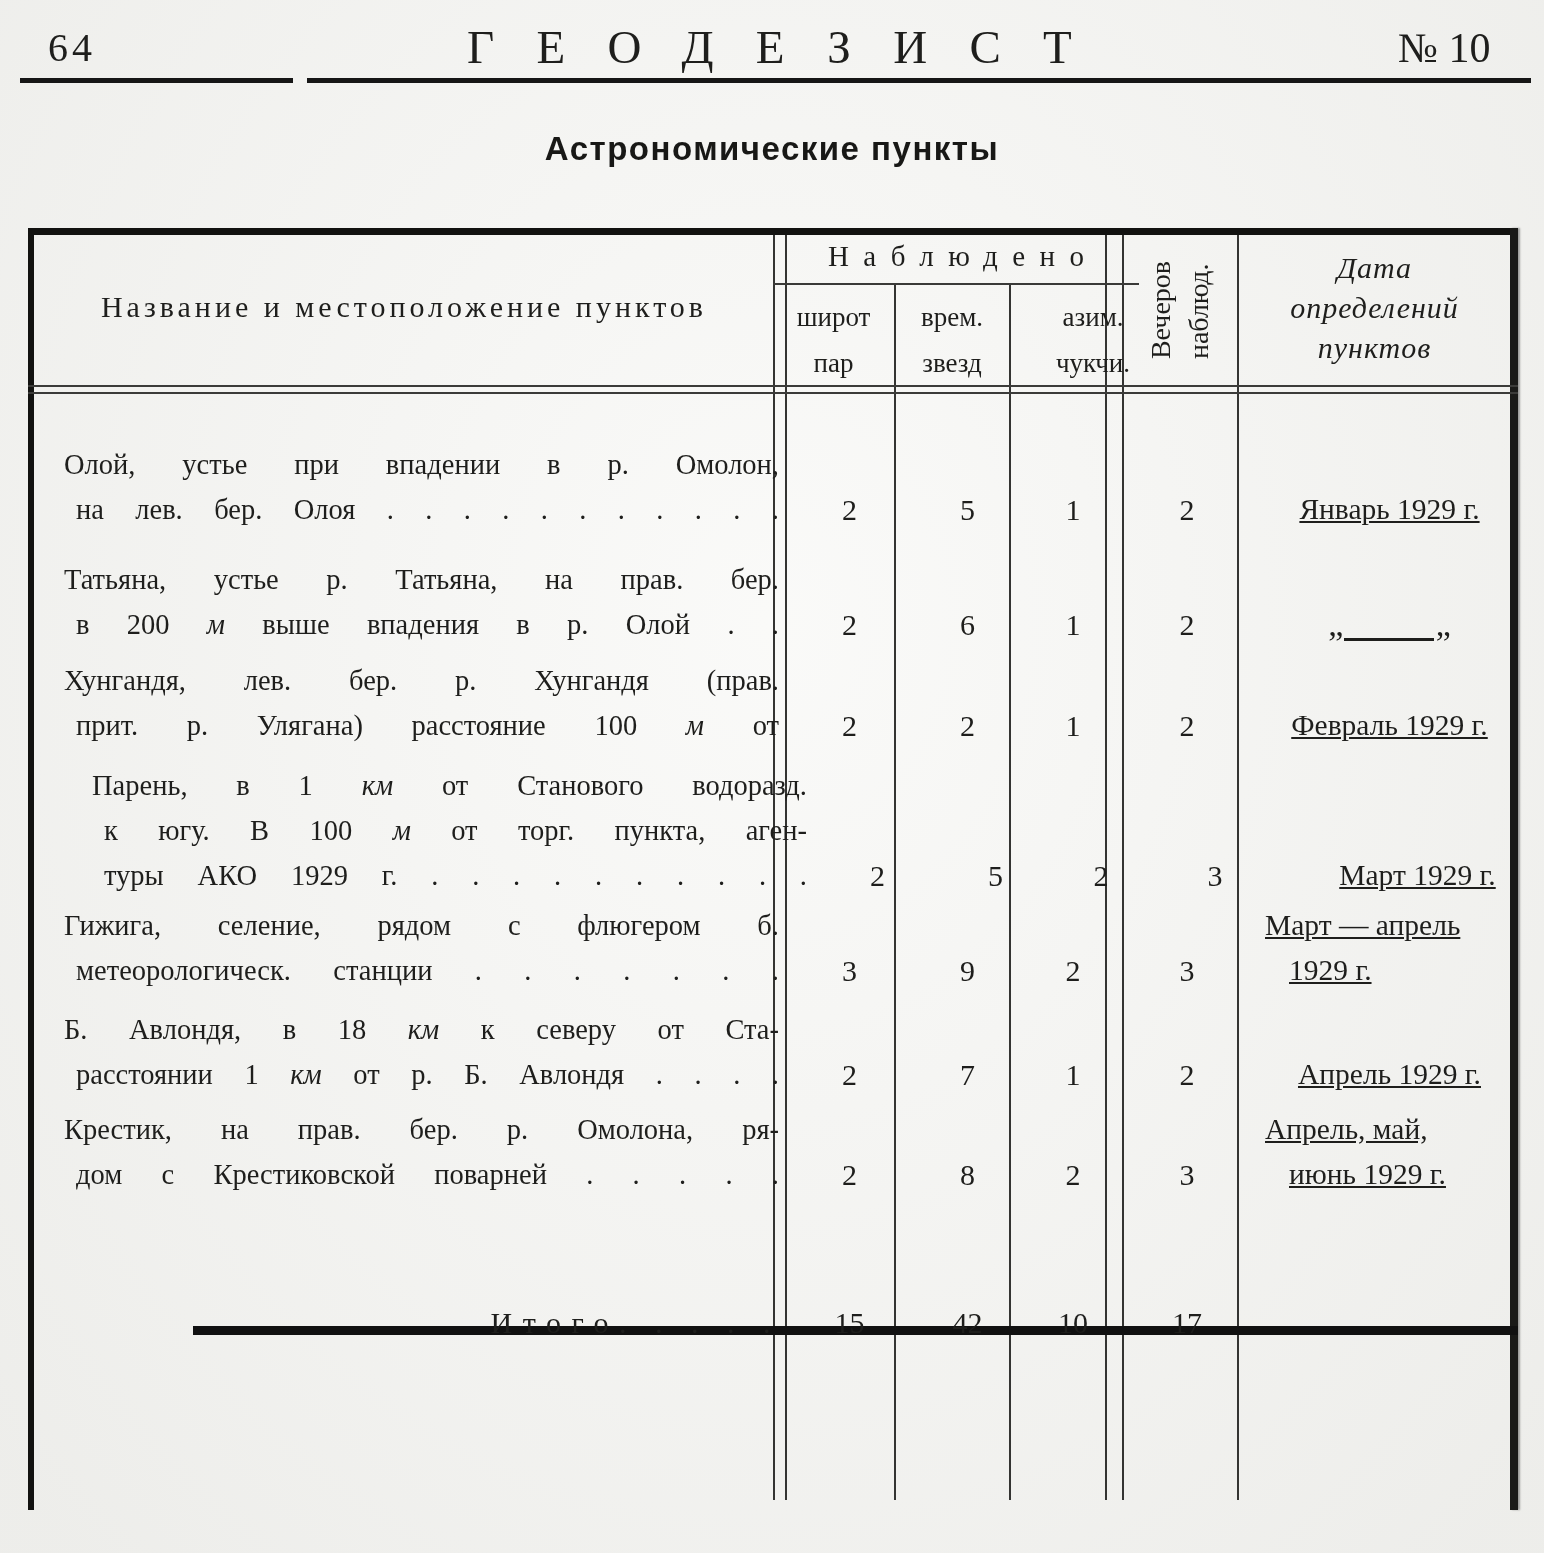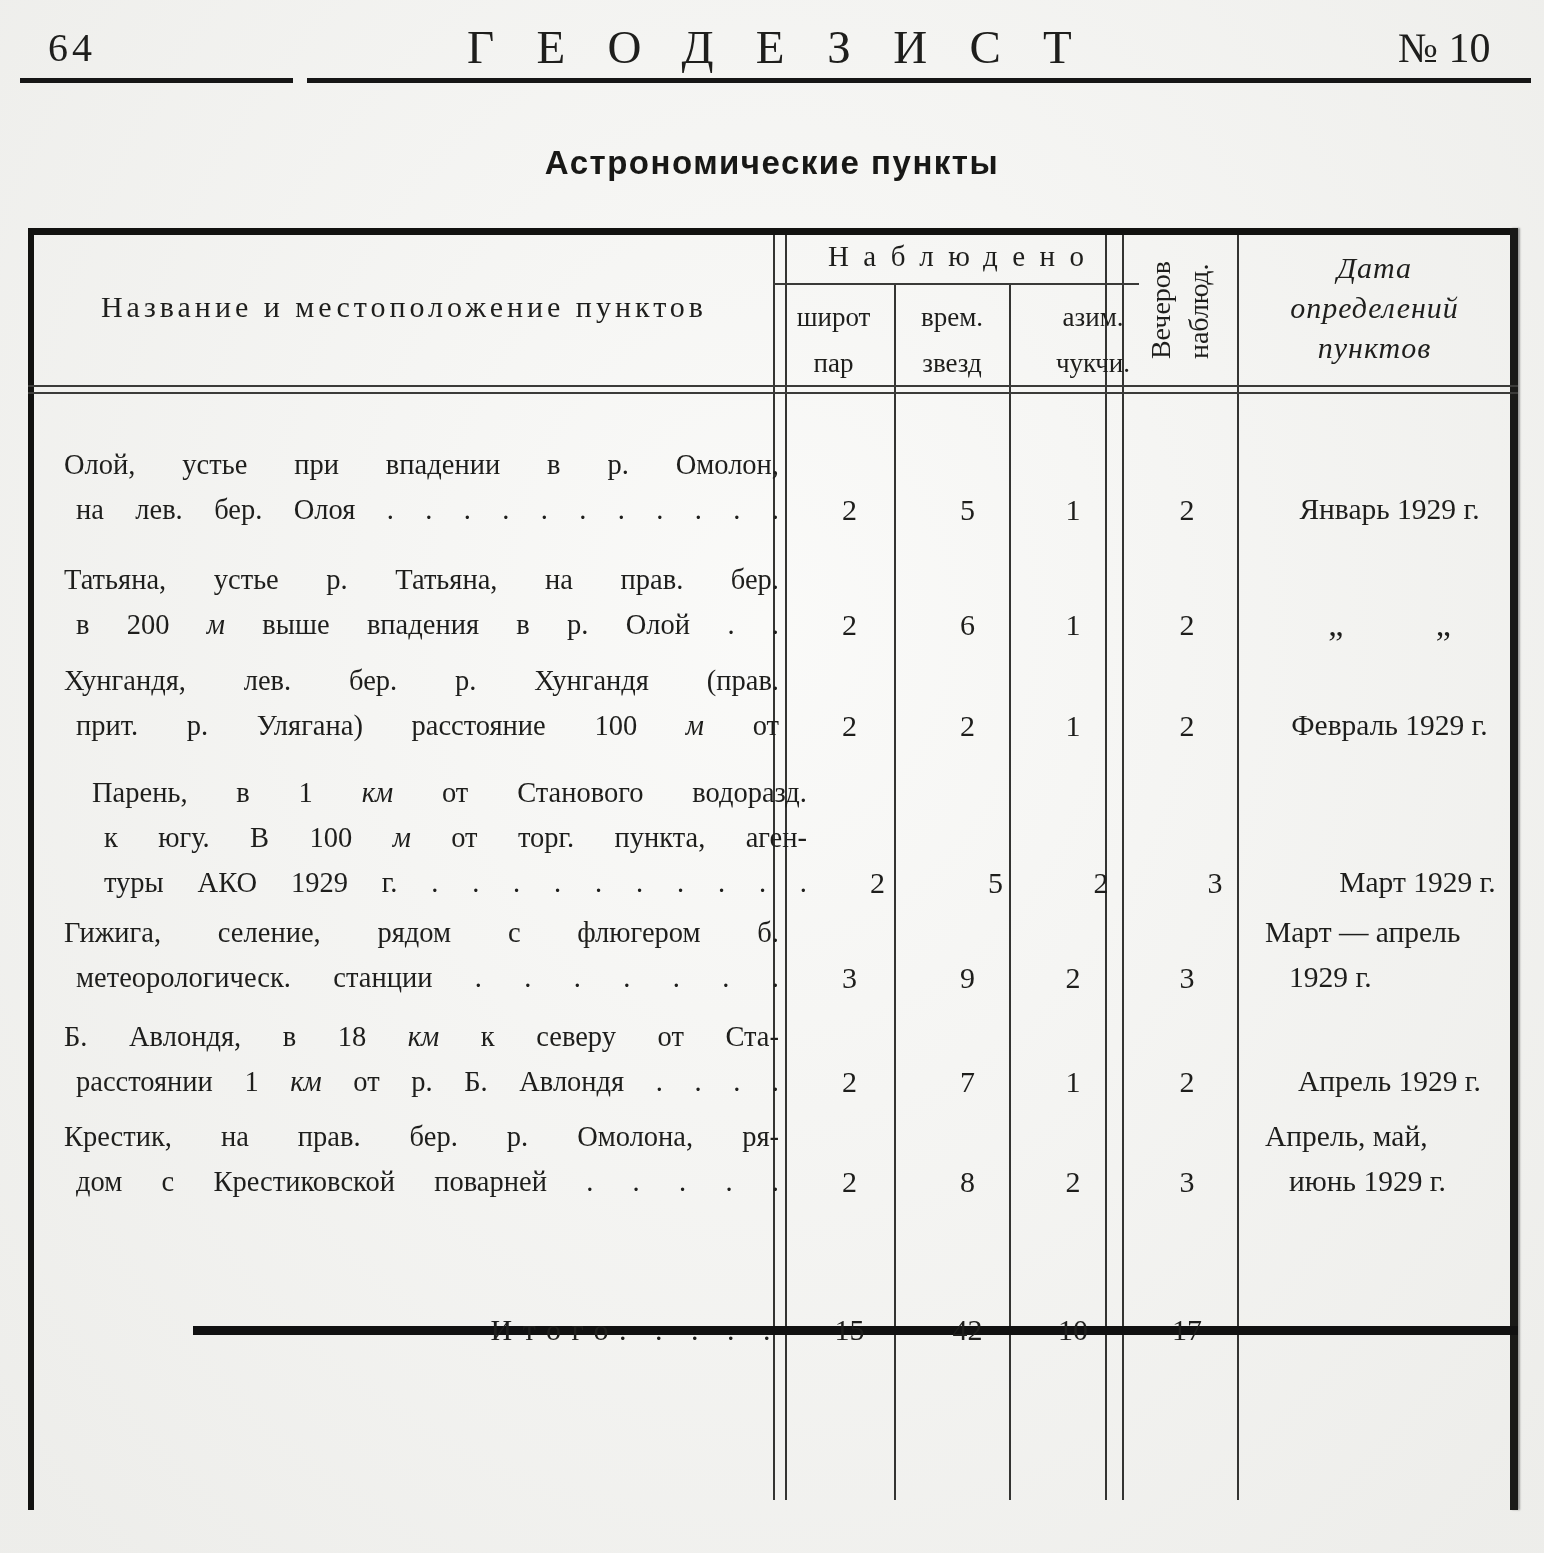--- a/index.html
+++ b/index.html
@@ -13,21 +13,21 @@
   }
   
   .pagenum { position:absolute; left:48px; top:24px; font-size:40px; letter-spacing:4px; }
   .journal { position:absolute; left:467px; top:20px; font-size:47px; letter-spacing:0.9em; white-space:nowrap; }
   .issue   { position:absolute; left:1398px; top:24px; font-size:42px; white-space:nowrap; }
   .head-rule { position:absolute; top:78px; height:5px; background:#161616; }
   .head-rule.a { left:20px;  width:273px; }
   .head-rule.b { left:307px; width:1224px; }
   
   .doc-title {
-    position:absolute; left:0; top:144px; width:1544px; margin:0;
+    position:absolute; left:0; top:130px; width:1544px; margin:0;
     text-align:center; font-family:"Liberation Sans","DejaVu Sans",sans-serif;
     font-size:33px; font-weight:bold; letter-spacing:1.5px; color:#181816;
   }
   
   .table { position:absolute; left:28px; top:228px; width:1490px; height:1282px; }
   .tline { position:absolute; background:#1c1c1a; }
   .top-border    { left:0; top:0; width:1490px; height:7px; background:#121210; }
   .left-border   { left:0; top:0; width:6px; height:1282px; background:#121210; }
   .right-border  { left:1482px; top:0; width:8px; height:1282px; background:#1a1a18; box-shadow:2px 0 2px rgba(0,0,0,.35); }
   .vthin  { width:2px; background:#343432; }
@@ -52,28 +52,28 @@
   .th-sub1 { left:747px; width:117px; }
   .th-sub2 { left:868px; width:112px; }
   .th-sub3 { left:983px; width:94px;padding-left:35px;  }
   .th-evenings { left:1096px; top:7px; width:113px; height:150px; display:flex; align-items:center; justify-content:center; }
   .th-evenings .rot { transform:rotate(-90deg); font-size:28px; line-height:38px; white-space:nowrap; text-align:left; }
   .th-date { left:1211px; top:20px; width:271px; font-size:30px; line-height:40px; letter-spacing:1px;font-style:italic; }
   
   .rows { position:absolute; left:16px; top:164px; width:1280px; }
   .row { display:grid; grid-template-columns:745px 121px 115px 96px 132px 273px; align-items:end; }
   .r1 { margin-top:50px; } .r2 { margin-top:25px; } .r3 { margin-top:11px; }
-  .r4 { margin-top:22px;padding-left:28px; } .r5 { margin-top:5px;  } .r6 { margin-top:14px; }
+  .r4 { margin-top:15px;padding-left:28px; } .r5 { margin-top:5px;  } .r6 { margin-top:14px; }
   .r7 { margin-top:10px; }
   .name { padding:0 10px 0 20px; box-sizing:border-box; }
   .nline { font-size:28.5px; line-height:45px; text-align:justify; text-align-last:justify; white-space:normal; }
   .nline + .nline { padding-left:12px; }
   .nline i { font-style:italic; }
   .num { font-size:30px; line-height:45px; text-align:center; }
-  .date { font-size:29.5px; line-height:45px; text-align:center; }
+  .date { font-size:29.5px; line-height:45px; text-align:center;text-decoration:underline; }
   .rows .row:nth-child(2) .date-line { font-size:34px; word-spacing:84px; }
   .rows .row:nth-child(5) .date,
   .rows .row:nth-child(7) .date { text-align:left; padding-left:12px; }
   .rows .row:nth-child(5) .date-line:nth-child(2),
   .rows .row:nth-child(7) .date-line:nth-child(2) { padding-left:24px; }
   .total { margin-top:103px; }
   .total-label { font-size:30px; line-height:45px; text-align:right; padding-right:8px; letter-spacing:0.35em; }
 </style>
 </head>
 <body>

